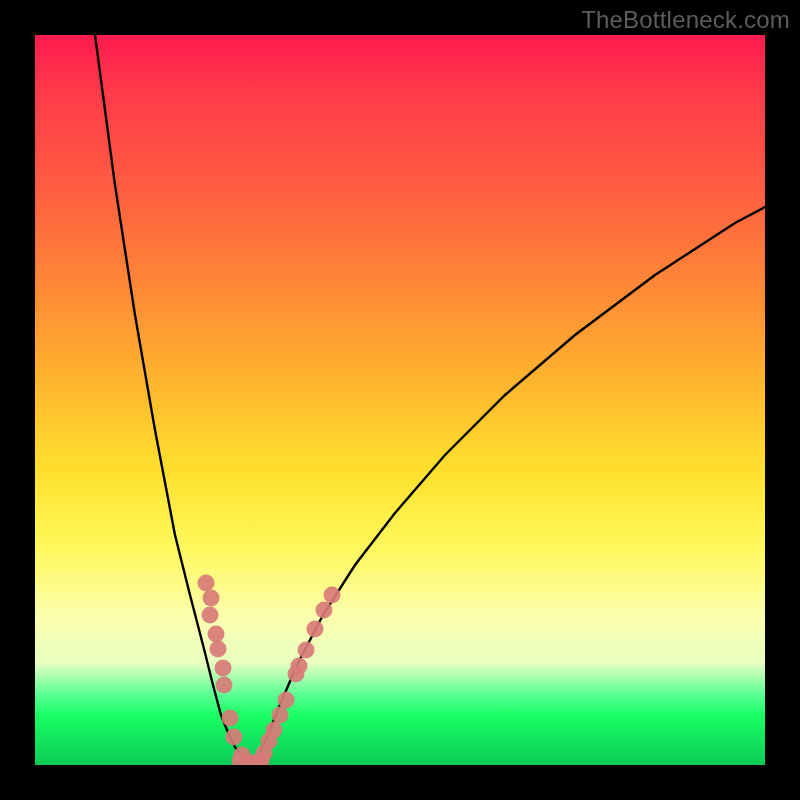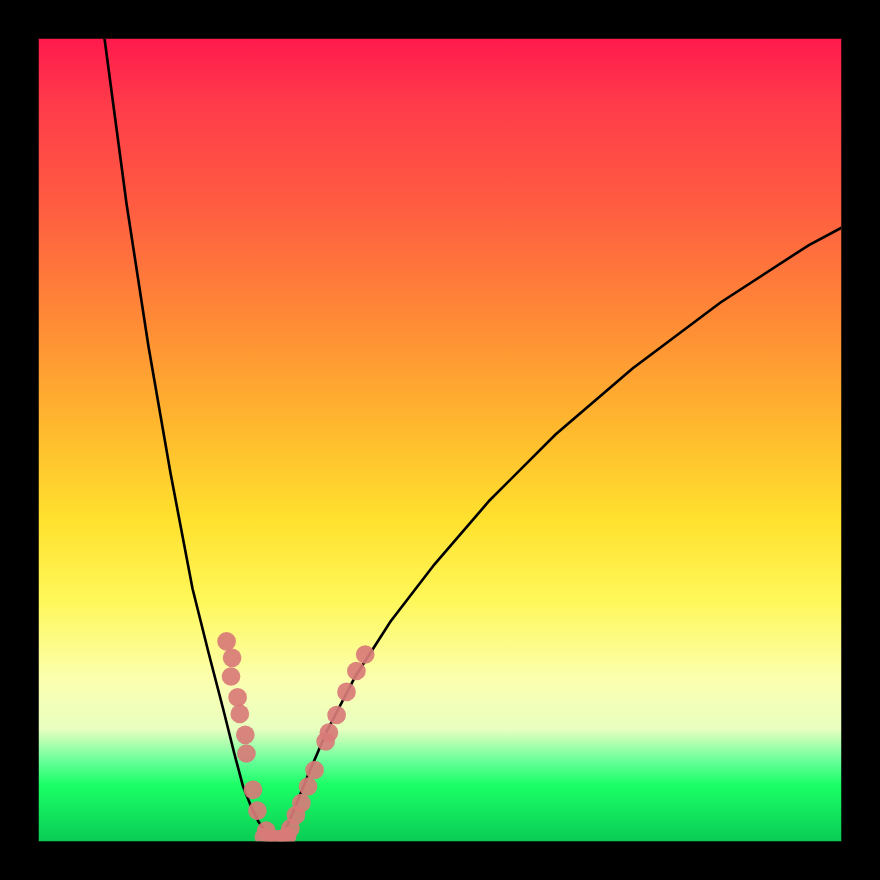--- a/index.html
+++ b/index.html
@@ -91,13 +91,14 @@
           <circle cx="280" cy="594" r="8.5" fill="#d87b78" fill-opacity="0.92"></circle>
           <circle cx="289" cy="575" r="8.5" fill="#d87b78" fill-opacity="0.92"></circle>
           <circle cx="297" cy="560" r="8.5" fill="#d87b78" fill-opacity="0.92"></circle>
           <circle cx="205" cy="726" r="8.5" fill="#d87b78" fill-opacity="0.92"></circle>
           <circle cx="212" cy="728" r="8.5" fill="#d87b78" fill-opacity="0.92"></circle>
           <circle cx="219" cy="728" r="8.5" fill="#d87b78" fill-opacity="0.92"></circle>
           <circle cx="226" cy="725" r="8.5" fill="#d87b78" fill-opacity="0.92"></circle>
         </g>
     </svg>
   </div>
+  <div class="watermark">TheBottleneck.com</div>
 </div>
 
 </body></html>

